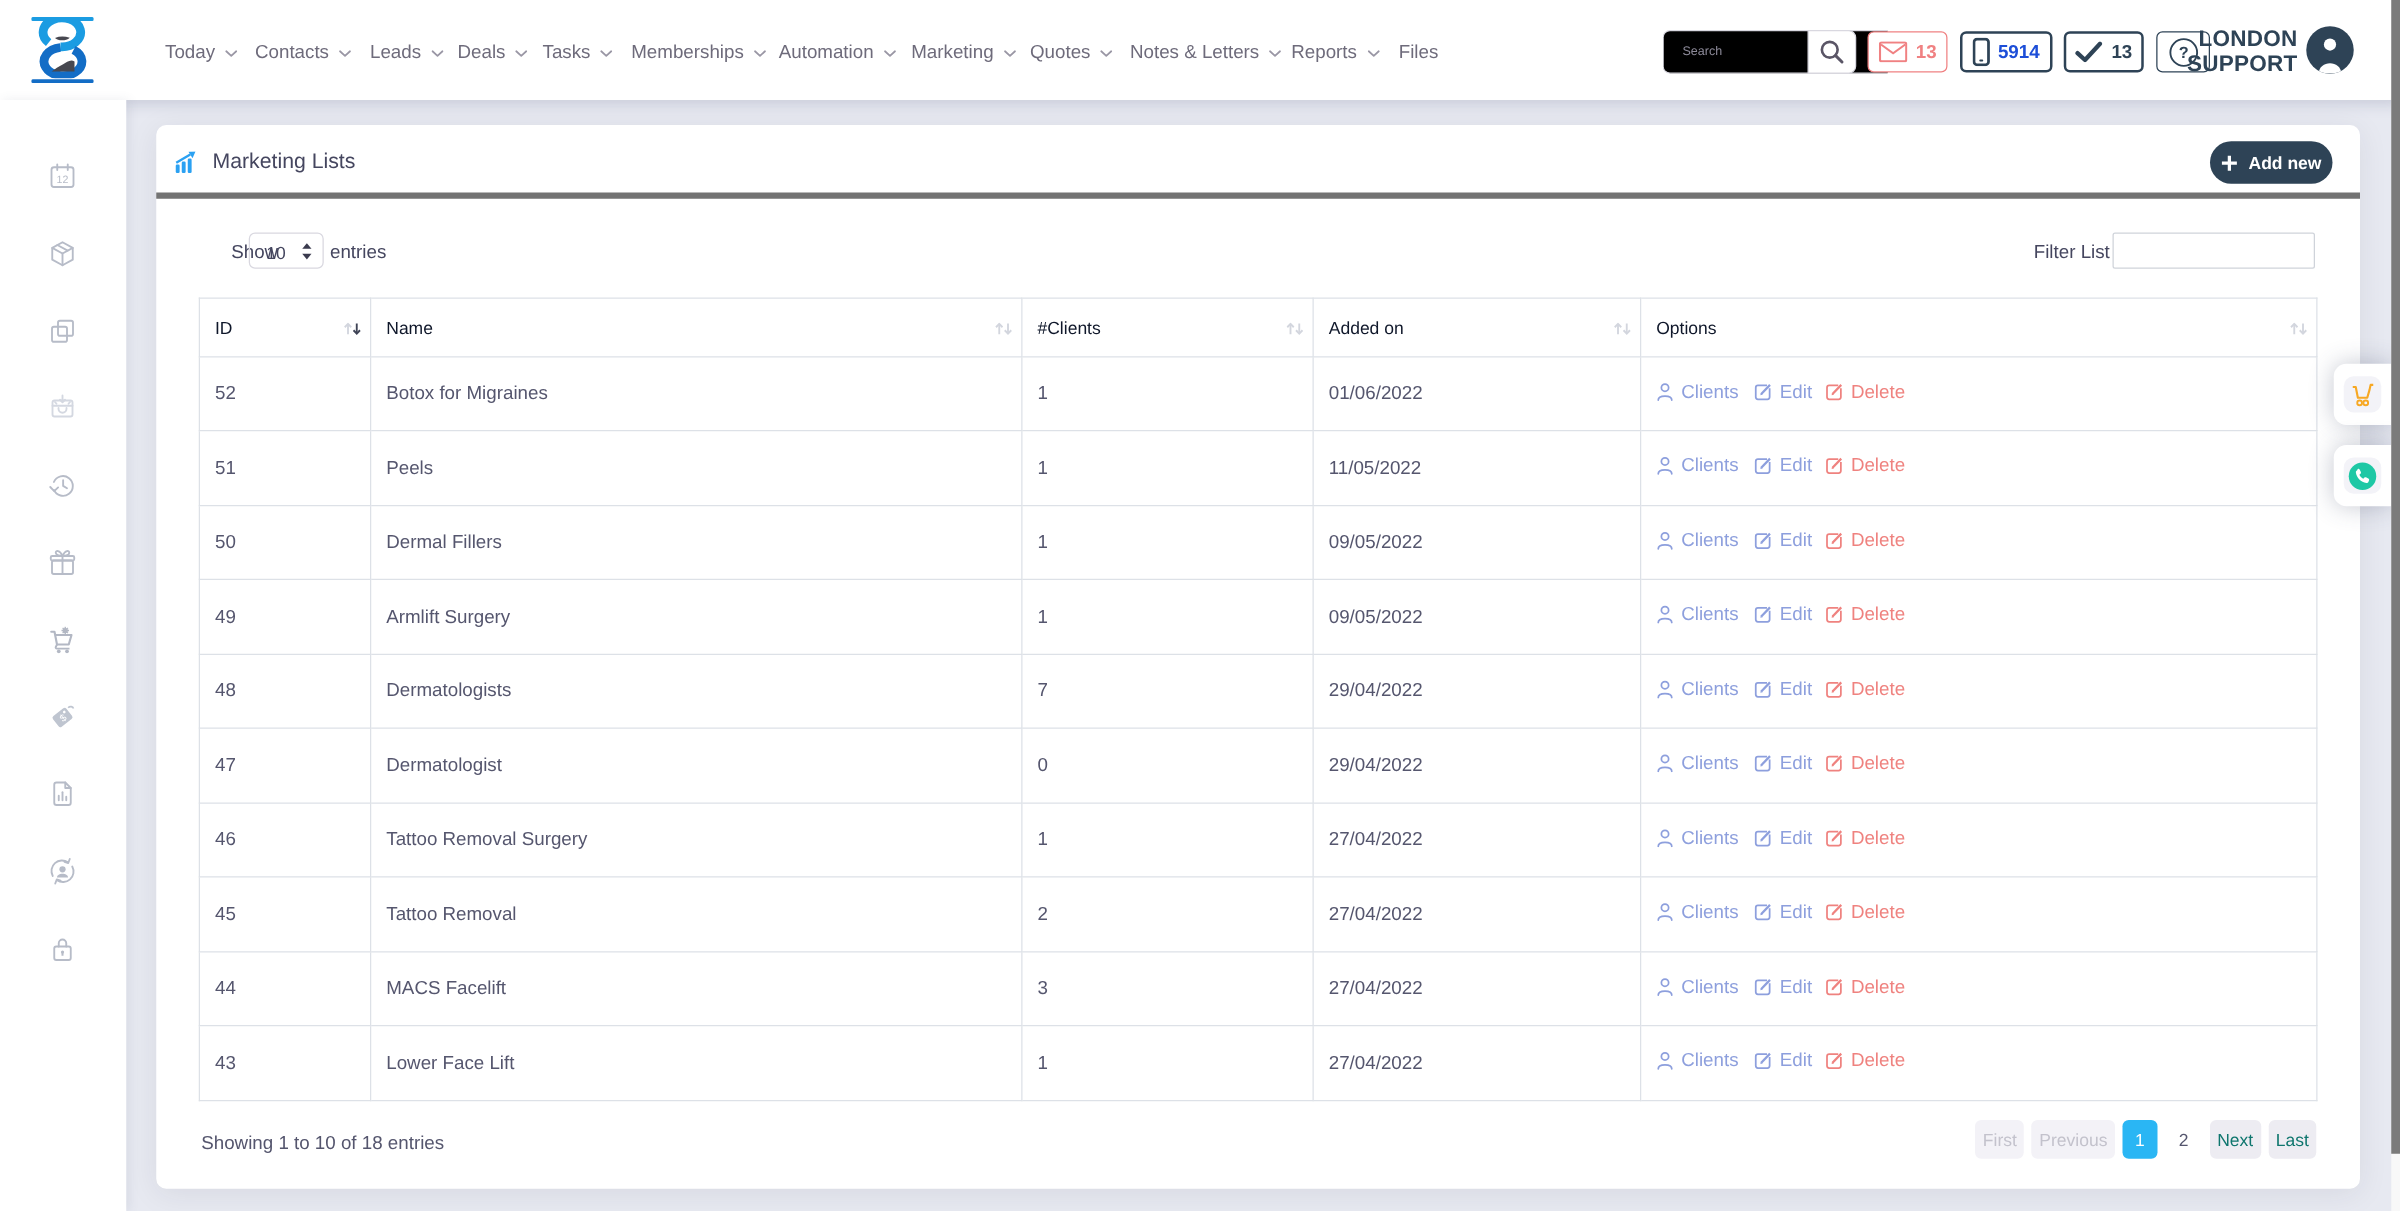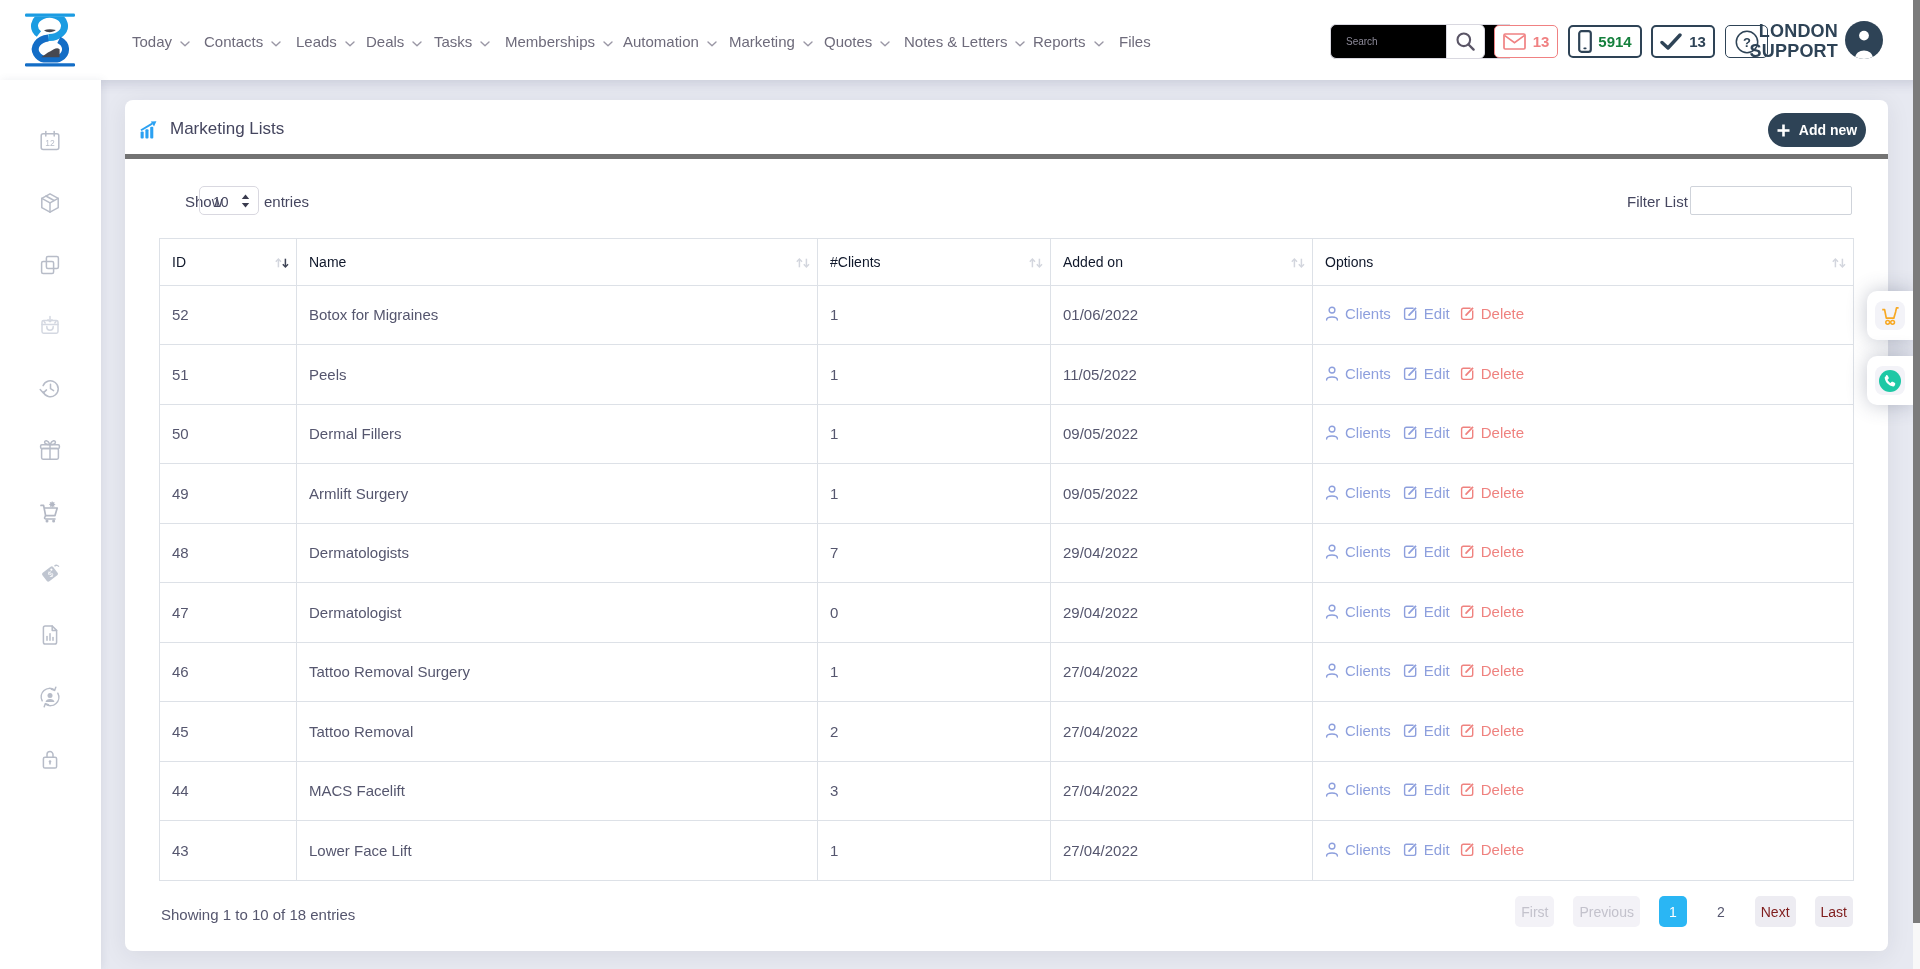--- a/index.html
+++ b/index.html
@@ -11,21 +11,21 @@
 .logo { position:absolute; left:25px; top:13px; }
 .nav { position:absolute; top:0; height:80px; font-size:15px; color:#6e6b7b; }
 .navitem { position:absolute; top:33px; white-space:nowrap; }
 .navitem svg { margin-left:8px; }
 
 
 .search { position:absolute; left:1330px; top:24px; width:180px; height:35px; border:1px solid #d9d8e0; border-right:none; border-radius:6px 0 0 6px; background:#000000; color:#8d8a99; font-size:10px; line-height:33px; padding-left:15px; }
 .searchbtn { position:absolute; left:1446px; top:24px; width:39px; height:35px; border:1px solid #d9d8e0; border-radius:0 6px 6px 0; background:#fff; display:flex; align-items:center; justify-content:center; }
 .ibtn { position:absolute; top:25px; height:33px; border-radius:5px; display:flex; align-items:center; justify-content:center; font-weight:bold; font-size:15px; background:#fff; }
 .mail  { left:1494px; width:64px; border:1px solid #f08182; color:#f08182; gap:7px; }
-.phone { left:1568px; width:74px; border:2px solid #2e4356; color:#15803d; gap:6px; }
+.phone { left:1568px; width:74px; border:2px solid #2e4356; color:#1d4ed8; gap:6px; }
 .check { left:1651px; width:64px; border:2px solid #2e4356; color:#2e4356; gap:7px; }
 .help  { left:1725px; width:43px; border:1px solid #2e4356; color:#2e4356; }
 .who { position:absolute; left:1720px; top:21px; width:118px; text-align:right; font-size:18px; font-weight:bold; color:#2e4356; line-height:20px; letter-spacing:.2px; }
 .avatar { position:absolute; left:1845px; top:21px; width:38px; height:38px; border-radius:50%; background:#2e4356; overflow:hidden; }
 
 
 .sidebar { position:absolute; left:0; top:80px; width:101px; height:889px; background:#fff; z-index:40; box-shadow:2px 0 8px rgba(75,85,120,.10); }
 .sic { position:absolute; left:39px; width:22px; height:22px; }
 
 
@@ -46,26 +46,26 @@
 table.dt th, table.dt td { border:1px solid #dde1e7; padding:0 0 0 12px; text-align:left; font-weight:normal; overflow:hidden; }
 table.dt th { height:46.5px; font-size:14px; color:#0f172a; position:relative; }
 table.dt td { height:59.5px; }
 .sort { position:absolute; right:7px; top:16px; }
 .opt { display:inline-flex; align-items:center; gap:6px; font-size:15px; }
 .opt.blue { color:#8d9fdd; }
 .opt.red { color:#ef827f; }
 .opt svg { flex:none; }
 
 .showing { position:absolute; left:36px; top:806px; font-size:15px; color:#55566e; }
-.pager { position:absolute; right:35px; top:796px; height:31px; display:flex; gap:19px; font-size:14px; align-items:flex-start; }
+.pager { position:absolute; right:35px; top:796px; height:31px; display:flex; gap:6px; font-size:14px; align-items:flex-start; }
 .pg { height:31px; border-radius:5px; display:flex; align-items:center; justify-content:center; padding:0 6px; }
 .pg.dis { background:#f3f2f7; color:#c3c2cc; }
 .pg.act { background:#2ab6f4; color:#fff; width:28px; padding:0; }
 .pg.plain { color:#55566e; padding:0 11px; }
-.pg.nx { background:#edecf2; color:#7f1d1d; }
+.pg.nx { background:#edecf2; color:#0f766e; }
 
 
 .widget { position:absolute; left:1867px; width:46px; height:49px; background:#fff; border-radius:10px 0 0 10px; box-shadow:0 0 20px rgba(60,70,100,.30); z-index:25; }
 .wsq { position:absolute; left:8px; top:10px; width:30px; height:29px; background:#f3f3f8; border-radius:8px; display:flex; align-items:center; justify-content:center; }
 
 
 .sbar { position:absolute; right:0; top:0; width:7px; height:969px; background:#f8f8f8; z-index:50; }
 .sthumb { position:absolute; right:0; top:0; width:7px; height:923px; background:#7b7b7b; }
 </style>
 </head>

